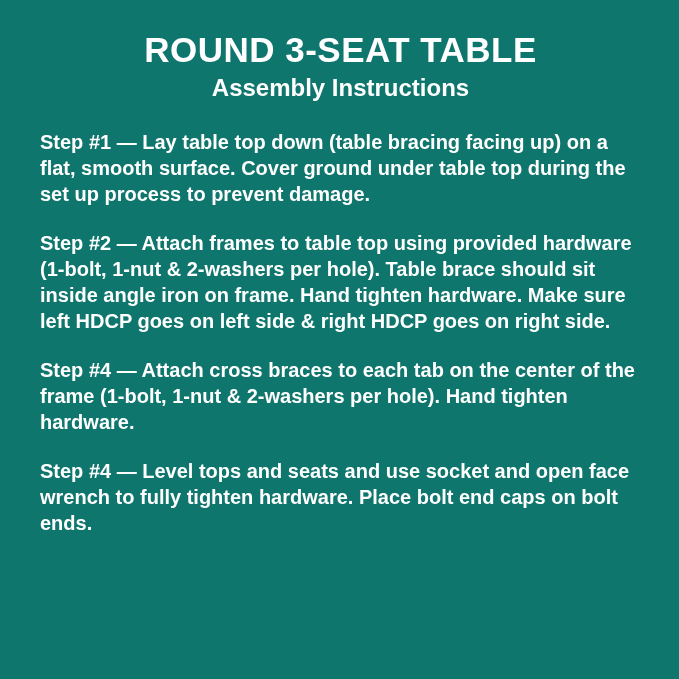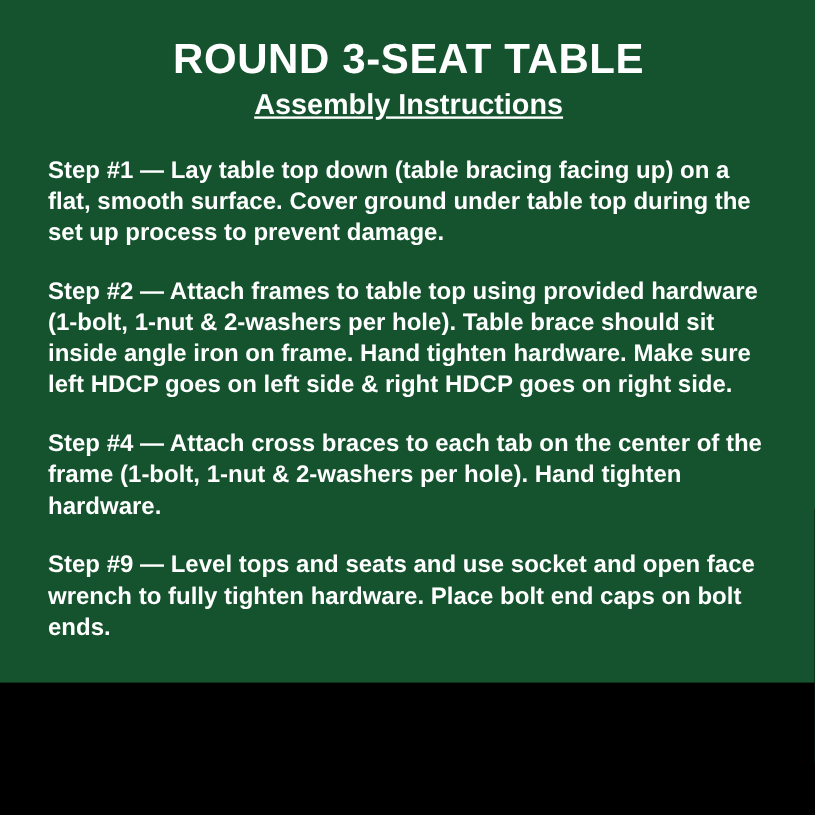--- a/index.html
+++ b/index.html
@@ -2,22 +2,22 @@
 <html><head>
 <meta charset="utf-8">
 <style>
   html, body {
     margin: 0;
     padding: 0;
     background: #000000;
   }
   .sheet {
     width: 679px;
-    height: 569px;
-    background: #14532d;
+    height: 679px;
+    background: #0f766e;
     color: #ffffff;
     font-family: "Liberation Sans", "DejaVu Sans", sans-serif;
     font-weight: bold;
     box-sizing: border-box;
     padding: 30px 38px 20px 40px;
     overflow: hidden;
   }
   .header {
     text-align: center;
     margin-bottom: 26px;
@@ -25,21 +25,20 @@
   .title {
     font-size: 35px;
     letter-spacing: 0.5px;
     line-height: 1.15;
     margin: 0;
   }
   .subtitle {
     font-size: 24px;
     line-height: 1.2;
     margin: 4px 0 0 0;
-    text-decoration: underline;
   }
   .steps {
     font-size: 20px;
     line-height: 1.3;
   }
   .step {
     margin: 4px 0 23px 0;
   }
 </style>
 </head>
@@ -47,15 +46,15 @@
 
 <div class="sheet">
   <div class="header">
     <h1 class="title">ROUND 3-SEAT TABLE</h1>
     <h2 class="subtitle">Assembly Instructions</h2>
   </div>
   <div class="steps">
     <p class="step">Step #1  —  Lay table top down (table bracing facing up) on a flat, smooth surface. Cover ground under table top during the set up process to prevent damage.</p>
     <p class="step">Step #2  —  Attach frames to table top using provided hardware (1-bolt, 1-nut &amp; 2-washers per hole). Table brace should sit inside angle iron on frame. Hand tighten hardware. Make sure left HDCP goes on left side &amp; right HDCP goes on right side.</p>
     <p class="step">Step #4  —  Attach cross braces to each tab on the center of the frame (1-bolt, 1-nut &amp; 2-washers per hole). Hand tighten hardware.</p>
-    <p class="step">Step #9  —  Level tops and seats and use socket and open face wrench to fully tighten hardware. Place bolt end caps on bolt ends.</p>
+    <p class="step">Step #4  —  Level tops and seats and use socket and open face wrench to fully tighten hardware. Place bolt end caps on bolt ends.</p>
   </div>
 </div>
 
 </body></html>

